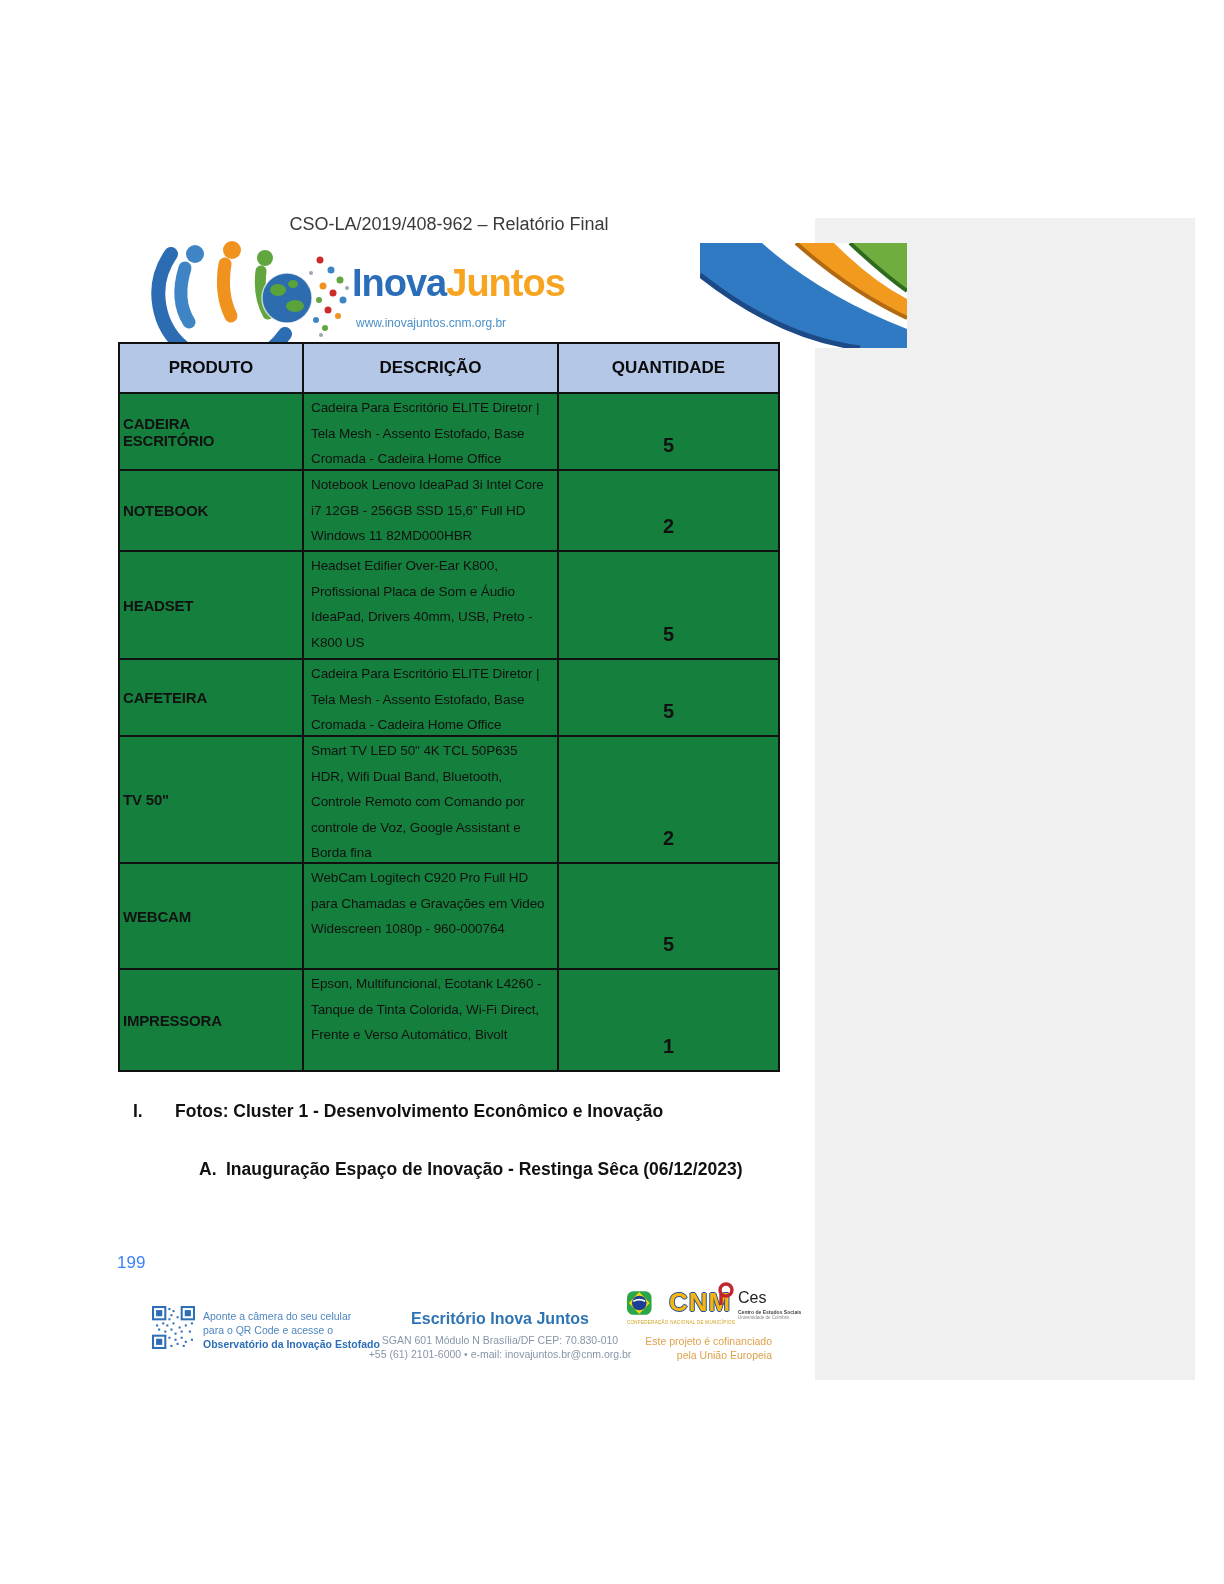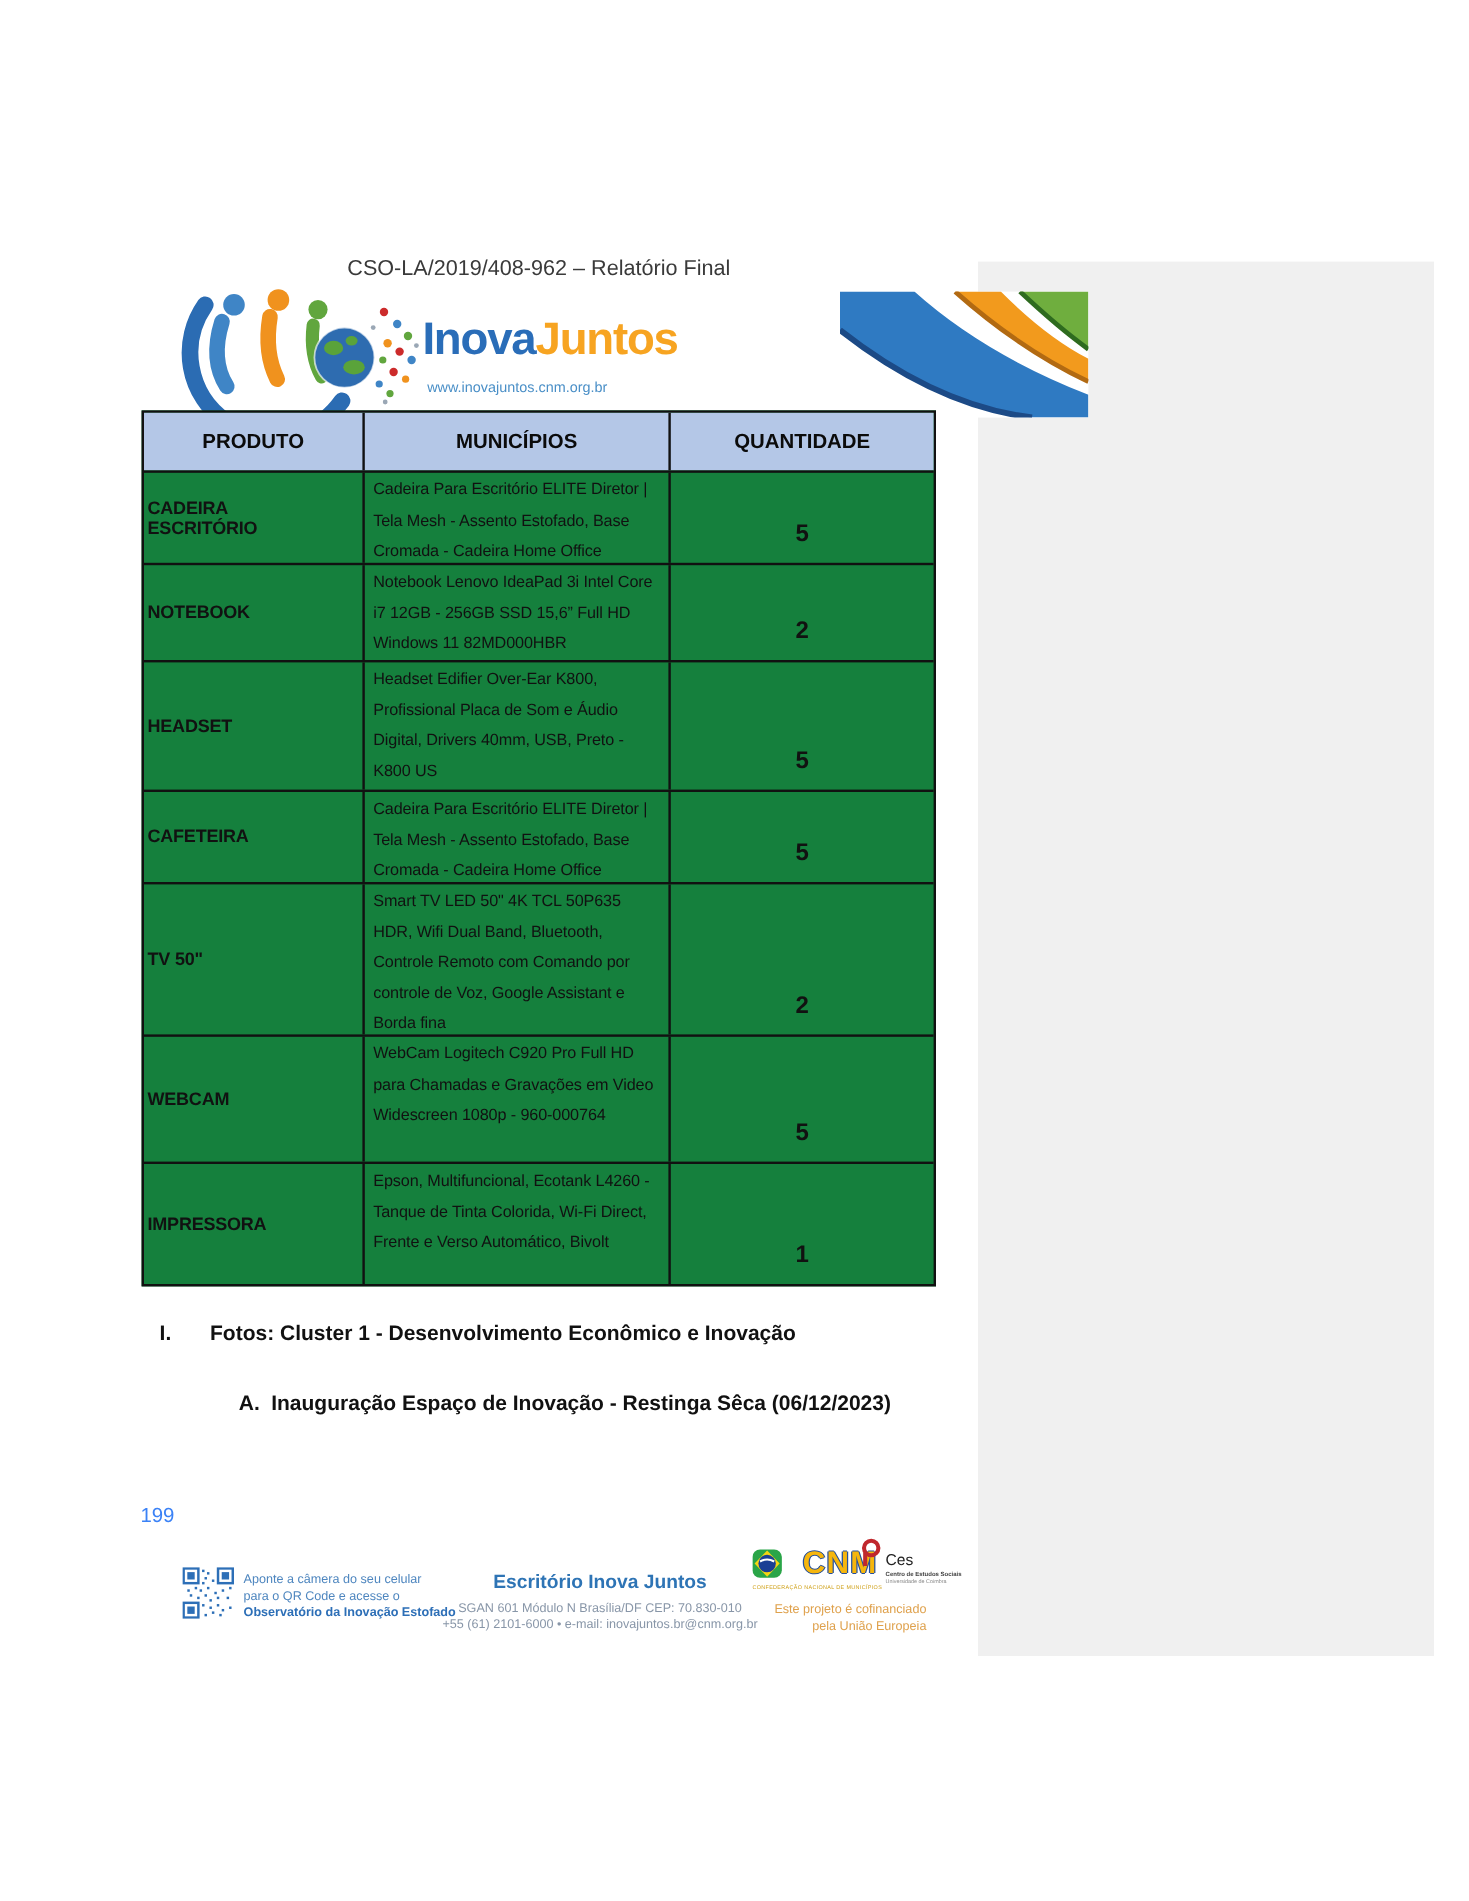--- a/index.html
+++ b/index.html
@@ -53,21 +53,21 @@
   .office { position:absolute; left:360px; top:1310px; width:280px; text-align:center; }
   .office-title { font-size:16px; font-weight:bold; color:#2e74b5; margin-bottom:5px; }
   .office-line { font-size:10.5px; color:#8896a8; line-height:14px; }
   .cnm { position:absolute; left:627px; top:1287px; width:152px; }
   .cnm-row { display:flex; align-items:center; }
   .cnm-name { font-size:26px; font-weight:800; color:#f6b60d; letter-spacing:1px;
               text-shadow:-1px 0 #27519c, 1px 0 #27519c, 0 -1px #27519c, 0 1px #27519c; margin-left:2px; }
   .cnm-sub { font-size:4.5px; color:#cfa017; letter-spacing:0.3px; margin-top:2px; }
   .ces { position:absolute; left:716px; top:1281px; width:110px; }
   .ces-row { display:flex; align-items:flex-end; }
-  .ces-name { font-size:13px; color:#222; margin-left:2px; }
+  .ces-name { font-size:16px; color:#222; margin-left:2px; }
   .ces-sub1 { font-size:5px; font-weight:bold; color:#444; margin-top:2px; margin-left:22px; }
   .ces-sub2 { font-size:4.5px; color:#888; margin-left:22px; }
   .eu-text { position:absolute; left:630px; top:1334px; width:142px; text-align:right;
              font-size:10.5px; line-height:14px; color:#dfa14c; }
 </style>
 </head>
 <body>
 
 <div class="page">
 
@@ -118,36 +118,36 @@
     <path d="M0,32 Q80,95 160,105" fill="none" stroke="#1c4a86" stroke-width="5"></path>
     <path d="M96,0 Q150,48 207,75 L207,56 Q172,38 134,0 Z" fill="#f29a1d"></path>
     <path d="M96,0 Q150,48 207,75" fill="none" stroke="#b26a12" stroke-width="4"></path>
     <path d="M150,0 Q182,30 207,48 L207,0 Z" fill="#6fae3e"></path>
     <path d="M150,0 Q182,30 207,48" fill="none" stroke="#2e6b1f" stroke-width="4"></path>
   </svg>
 
   <div class="invtable">
     <div class="thead">
       <div class="th">PRODUTO</div>
-      <div class="th">MUNICÍPIOS</div>
+      <div class="th">DESCRIÇÃO</div>
       <div class="th">QUANTIDADE</div>
     </div>
     <div class="trow" style="height:77px">
       <div class="c-prod">CADEIRA ESCRITÓRIO</div>
       <div class="c-desc">Cadeira Para Escritório ELITE Diretor | Tela Mesh - Assento Estofado, Base Cromada - Cadeira Home Office</div>
       <div class="c-qty">5</div>
     </div>
     <div class="trow" style="height:81px">
       <div class="c-prod">NOTEBOOK</div>
       <div class="c-desc">Notebook Lenovo IdeaPad 3i Intel Core i7 12GB - 256GB SSD 15,6” Full HD Windows 11 82MD000HBR</div>
       <div class="c-qty">2</div>
     </div>
     <div class="trow" style="height:108px">
       <div class="c-prod">HEADSET</div>
-      <div class="c-desc">Headset Edifier Over-Ear K800, Profissional Placa de Som e Áudio Digital, Drivers 40mm, USB, Preto - K800 US</div>
+      <div class="c-desc">Headset Edifier Over-Ear K800, Profissional Placa de Som e Áudio IdeaPad, Drivers 40mm, USB, Preto - K800 US</div>
       <div class="c-qty">5</div>
     </div>
     <div class="trow" style="height:77px">
       <div class="c-prod">CAFETEIRA</div>
       <div class="c-desc">Cadeira Para Escritório ELITE Diretor | Tela Mesh - Assento Estofado, Base Cromada - Cadeira Home Office</div>
       <div class="c-qty">5</div>
     </div>
     <div class="trow" style="height:127px">
       <div class="c-prod">TV 50"</div>
       <div class="c-desc">Smart TV LED 50" 4K TCL 50P635 HDR, Wifi Dual Band, Bluetooth, Controle Remoto com Comando por controle de Voz, Google Assistant e Borda fina</div>

